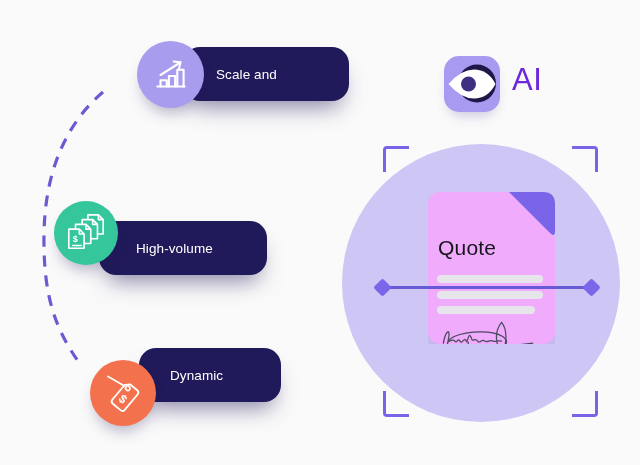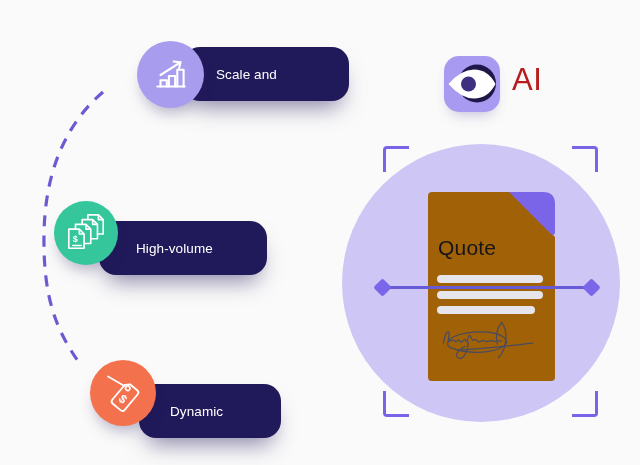--- a/index.html
+++ b/index.html
@@ -27,22 +27,22 @@
   .big-circle{
     position:absolute;left:342px;top:144px;width:278px;height:278px;
     border-radius:50%;background:#cec6f4;z-index:1;
   }
   .bracket{position:absolute;width:23px;height:23px;z-index:3;}
   .bracket.tl{left:383px;top:146px;border-top:3px solid #7b63e8;border-left:3px solid #7b63e8;border-top-left-radius:4px;}
   .bracket.tr{left:572px;top:146px;border-top:3px solid #7b63e8;border-right:3px solid #7b63e8;border-top-right-radius:4px;}
   .bracket.bl{left:383px;top:391px;border-bottom:3px solid #7b63e8;border-left:3px solid #7b63e8;border-bottom-left-radius:4px;}
   .bracket.br{left:572px;top:391px;border-bottom:3px solid #7b63e8;border-right:3px solid #7b63e8;border-bottom-right-radius:4px;}
   .document{
-    position:absolute;left:428px;top:192px;width:127px;height:189px;
-    background:#a16207;border-radius:4px;z-index:2;
+    position:absolute;left:428px;top:192px;width:127px;height:152px;
+    background:#f0abfc;border-radius:12px;z-index:2;
     box-shadow:0 18px 32px -8px rgba(70,60,140,.28);
     clip-path:polygon(0 0,calc(100% - 45px) 0,100% 45px,100% 100%,0 100%);
   }
   .fold{position:absolute;right:0;top:0;width:46px;height:46px;z-index:3;}
   .doc-title{
     position:absolute;left:10px;top:44px;font-size:21px;font-weight:500;
     color:#15151b;letter-spacing:.2px;
   }
   .doc-line{position:absolute;left:9px;width:106px;height:8px;border-radius:4px;background:#e7e5ec;}
   .dl1{top:83px;} .dl2{top:99px;} .dl3{top:114px;width:98px;}
@@ -52,21 +52,21 @@
   .d-left{left:376px;top:281px;} .d-right{left:585px;top:281px;}
   
   .ai-badge{
     position:absolute;left:444px;top:56px;width:56px;height:56px;
     border-radius:15px;background:#a89af0;z-index:2;
     display:flex;align-items:center;justify-content:center;
     box-shadow:0 8px 14px -6px rgba(60,50,140,.3);
   }
   .ai-label{
     position:absolute;left:512px;top:62px;font-size:31px;font-weight:500;
-    color:#b91c1c;z-index:2;letter-spacing:.5px;
+    color:#6d28d9;z-index:2;letter-spacing:.5px;
   }
 </style>
 </head>
 <body>
 
 <div id="stage">
 
   <svg id="connector" width="640" height="465">
     <path d="M 103 92 C 68 122, 45 168, 44 234 C 43 298, 56 330, 80 364" fill="none" stroke="#6a5bd3" stroke-width="3.2" stroke-dasharray="11 9"></path>
   </svg>
@@ -113,21 +113,21 @@
               <path d="M11 0 V5 H16" fill="none"></path>
             </g>
         </g>
         <text x="8" y="31" font-size="9.5" font-weight="bold" fill="#fff" font-family="Liberation Sans,sans-serif">$</text>
         <path d="M8 35 H17" stroke="#fff" stroke-width="1.6" stroke-linecap="round"></path>
       </svg>
     </div>
   </div>
 
   <div class="feature">
-    <div class="pill" style="left: 96px; top: 384px; width: 111px; height: 54px; padding-left: 31px; background-color: rgb(33, 26, 90);">
+    <div class="pill" style="left: 96px; top: 348px; width: 111px; height: 54px; padding-left: 31px; background-color: rgb(33, 26, 90);">
       <span>Dynamic</span>
     </div>
     <div class="f-circle c3" style="left: 47px; top: 360px; width: 66px; height: 66px; background-color: rgb(244, 113, 78);">
       <svg width="44" height="44" viewBox="0 0 44 44">
         <path d="M7 5.5 L23.5 15" fill="none" stroke="#fff" stroke-width="1.7" stroke-linecap="round"></path>
         <g transform="rotate(40 24 26)">
           <path d="M20 13 H29 Q32 13 32 16 V36 Q32 39 29 39 H19 Q16 39 16 36 V17 Z" fill="none" stroke="#fff" stroke-width="1.8" stroke-linejoin="round"></path>
           <circle cx="20.5" cy="17.5" r="2.2" fill="none" stroke="#fff" stroke-width="1.6"></circle>
           <text x="20.5" y="33" font-size="12" font-weight="bold" fill="#fff" font-family="Liberation Sans,sans-serif">$</text>
         </g>

